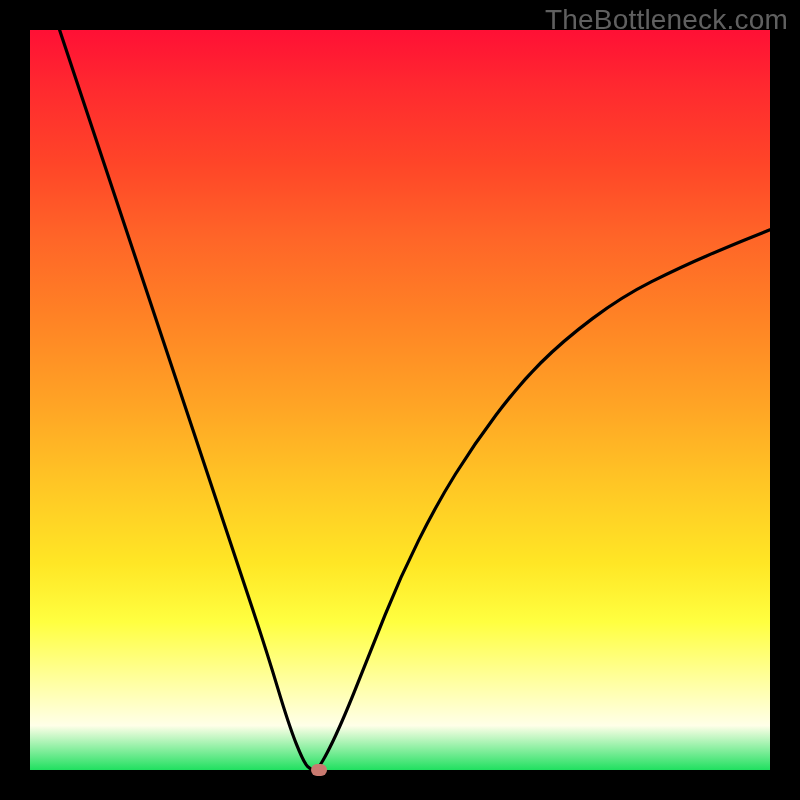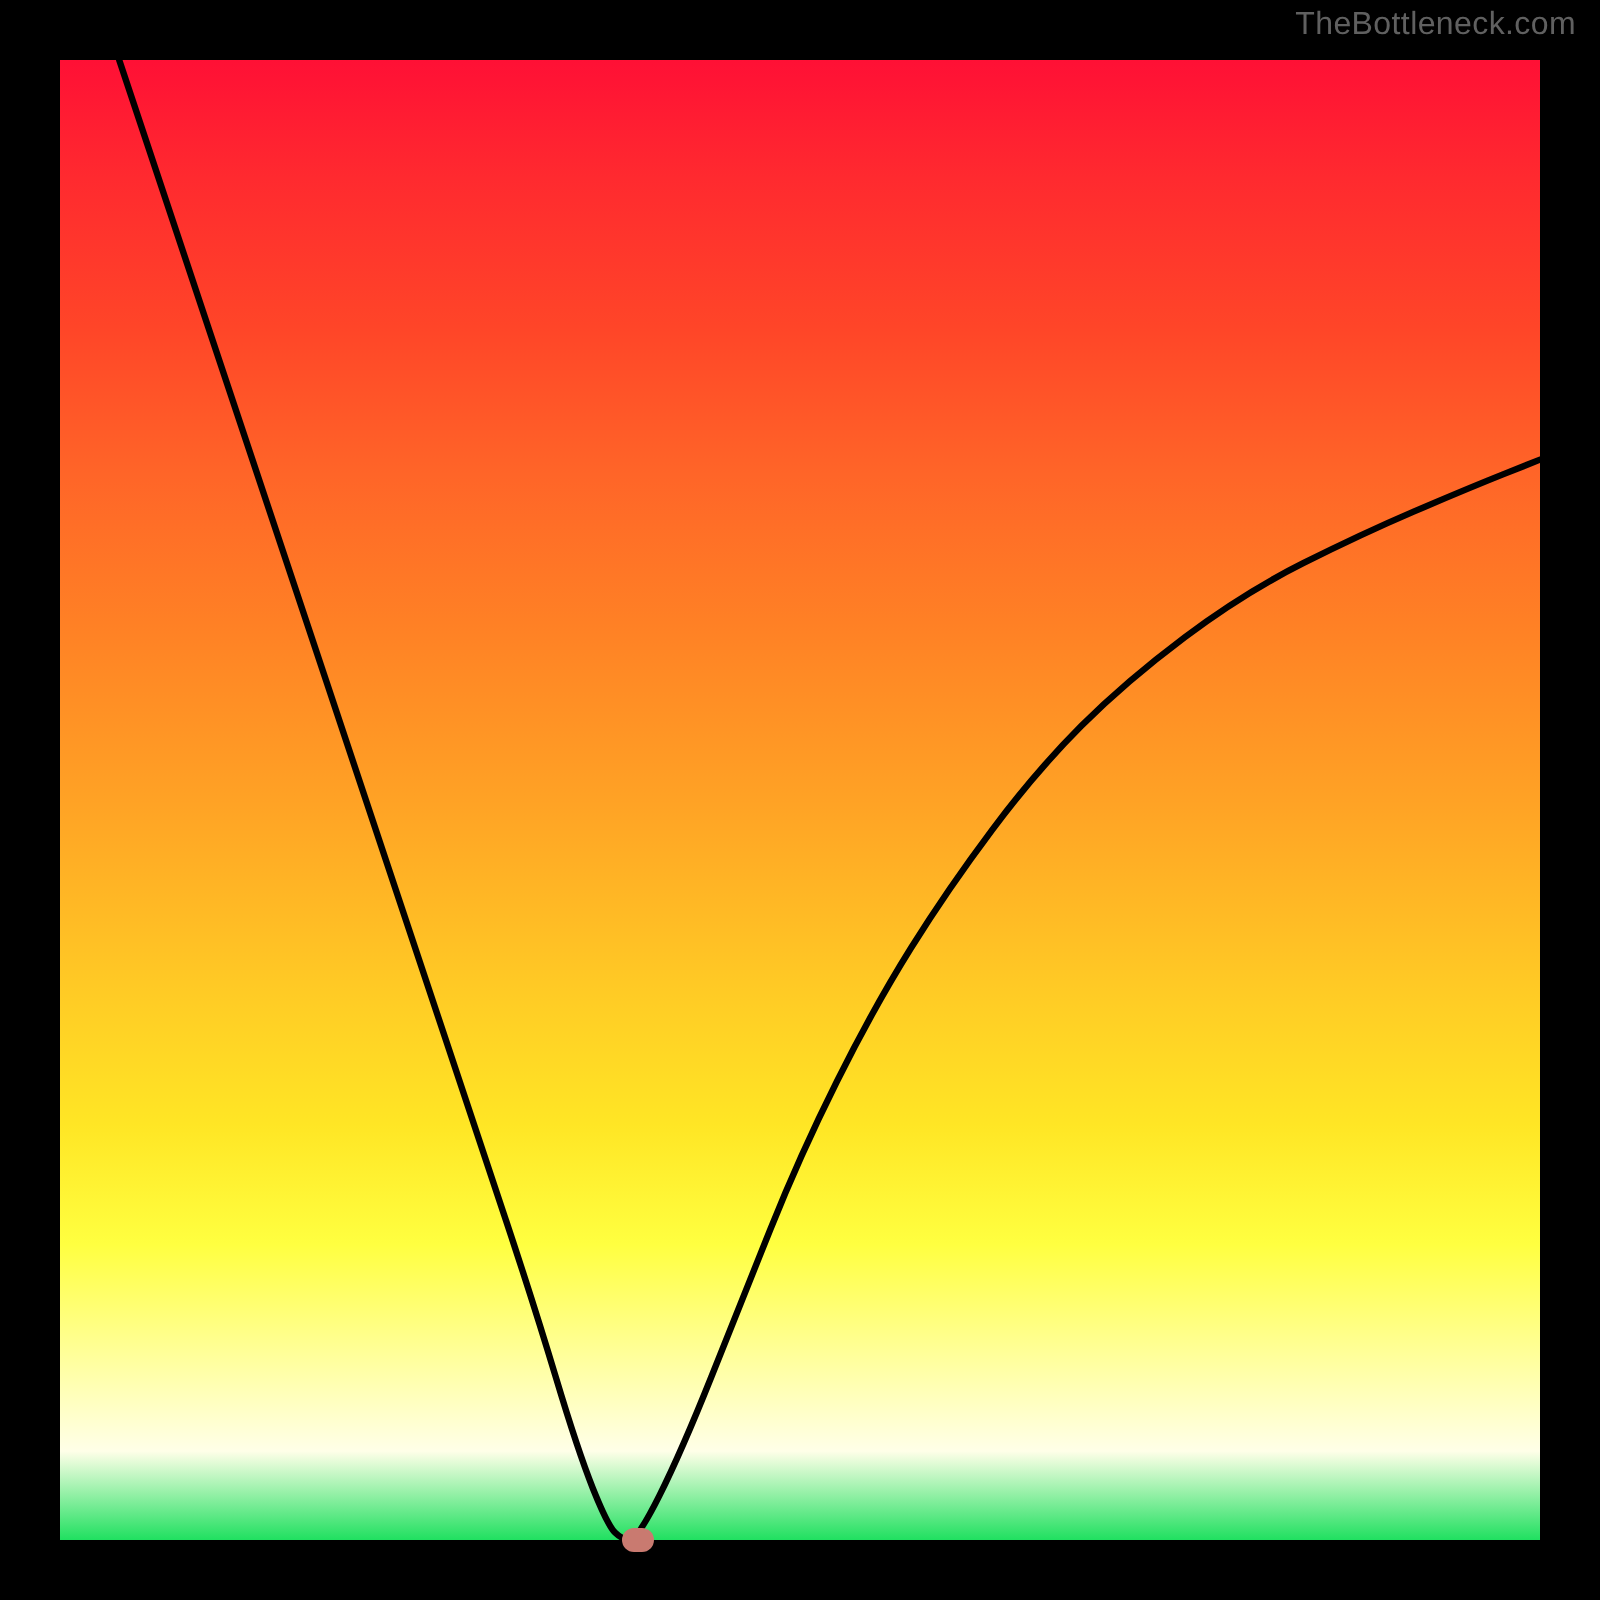--- a/index.html
+++ b/index.html
@@ -15,21 +15,21 @@
     position: relative;
     width: 800px;
     height: 800px;
     background: #000;
   }
   .watermark {
     position: absolute;
     top: 4px;
     right: 12px;
     color: #606060;
-    font-size: 16px;
+    font-size: 28px;
     font-weight: 500;
     letter-spacing: 0.2px;
     z-index: 10;
     user-select: none;
   }
   .plot-area {
     position: absolute;
     left: 30px;
     top: 30px;
     width: 740px;

